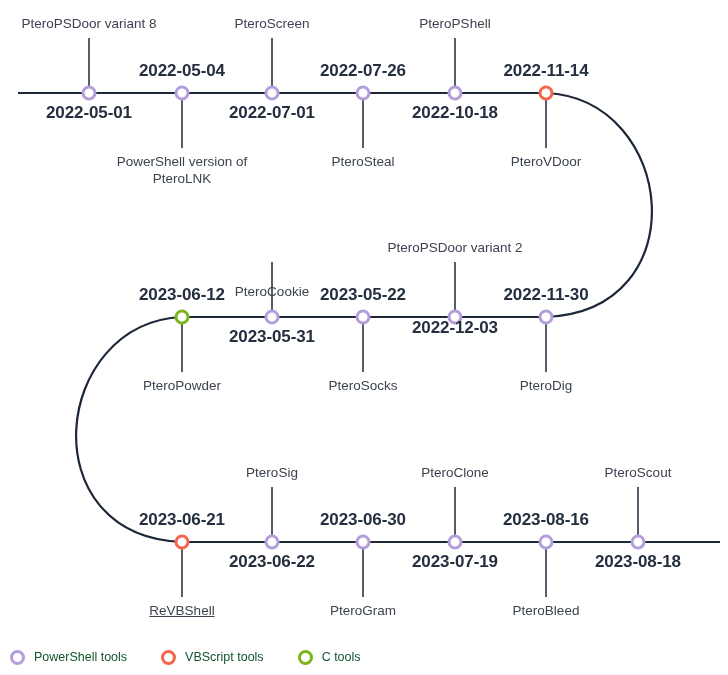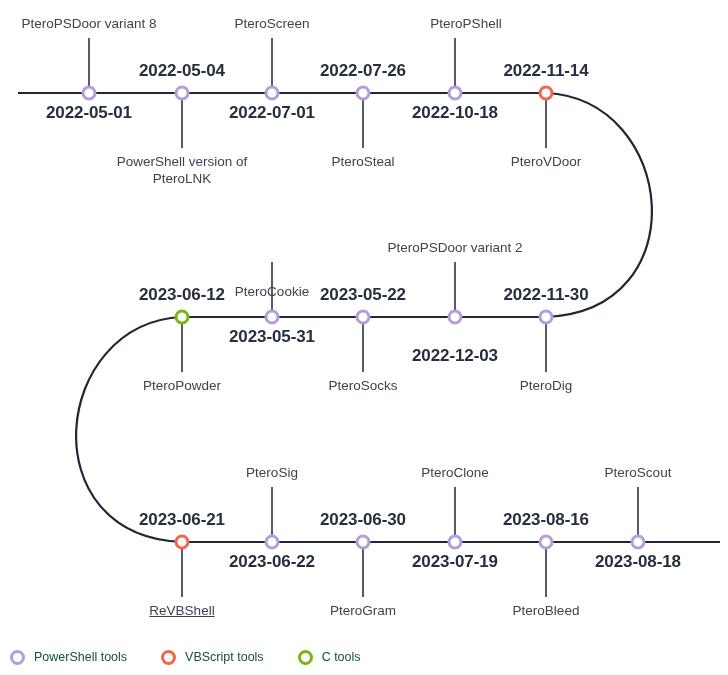--- a/index.html
+++ b/index.html
@@ -136,30 +136,30 @@
   <div id="labels-layer">
       <div class="lbl date" style="left: 89px; top: 103px;">2022-05-01</div>
       <div class="lbl tool" style="left: 89px; top: 16px;">PteroPSDoor variant 8</div>
       <div class="lbl date" style="left: 182px; top: 61px;">2022-05-04</div>
       <div class="lbl tool two-line" style="left: 182px; top: 154px;">PowerShell version of<br>PteroLNK</div>
       <div class="lbl date" style="left: 272px; top: 103px;">2022-07-01</div>
       <div class="lbl tool" style="left: 272px; top: 16px;">PteroScreen</div>
       <div class="lbl date" style="left: 363px; top: 61px;">2022-07-26</div>
       <div class="lbl tool" style="left: 363px; top: 154px;">PteroSteal</div>
       <div class="lbl date" style="left: 455px; top: 103px;">2022-10-18</div>
-      <div class="lbl tool" style="left: 455px; top: 16px; margin-left: 11px;">PteroPShell</div>
+      <div class="lbl tool" style="left: 455px; top: 16px;">PteroPShell</div>
       <div class="lbl date" style="left: 546px; top: 61px;">2022-11-14</div>
       <div class="lbl tool" style="left: 546px; top: 154px;">PteroVDoor</div>
       <div class="lbl date" style="left: 182px; top: 285px;">2023-06-12</div>
       <div class="lbl tool" style="left: 182px; top: 378px;">PteroPowder</div>
       <div class="lbl date" style="left: 272px; top: 327px;">2023-05-31</div>
       <div class="lbl tool" style="left: 272px; top: 240px; margin-top: 44px;">PteroCookie</div>
       <div class="lbl date" style="left: 363px; top: 285px;">2023-05-22</div>
       <div class="lbl tool" style="left: 363px; top: 378px;">PteroSocks</div>
-      <div class="lbl date" style="left: 455px; top: 346px;">2022-12-03</div>
+      <div class="lbl date" style="left: 455px; top: 318px;">2022-12-03</div>
       <div class="lbl tool" style="left: 455px; top: 240px;">PteroPSDoor variant 2</div>
       <div class="lbl date" style="left: 546px; top: 285px;">2022-11-30</div>
       <div class="lbl tool" style="left: 546px; top: 378px;">PteroDig</div>
       <div class="lbl date" style="left: 182px; top: 510px;">2023-06-21</div>
       <div class="lbl tool" style="left: 182px; top: 603px; text-decoration: underline;">ReVBShell</div>
       <div class="lbl date" style="left: 272px; top: 552px;">2023-06-22</div>
       <div class="lbl tool" style="left: 272px; top: 465px;">PteroSig</div>
       <div class="lbl date" style="left: 363px; top: 510px;">2023-06-30</div>
       <div class="lbl tool" style="left: 363px; top: 603px;">PteroGram</div>
       <div class="lbl date" style="left: 455px; top: 552px;">2023-07-19</div>

